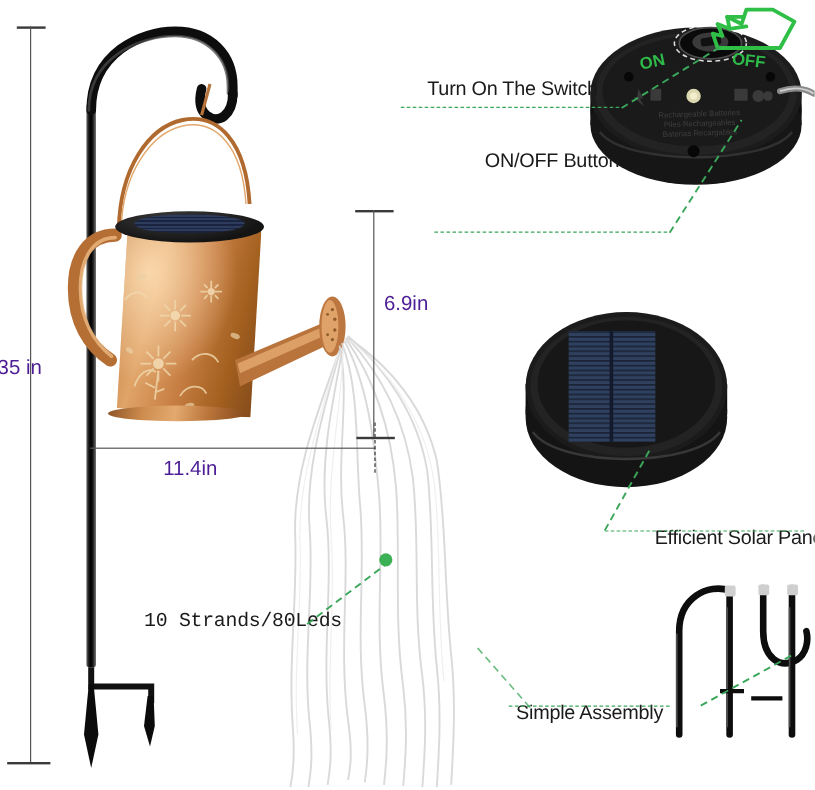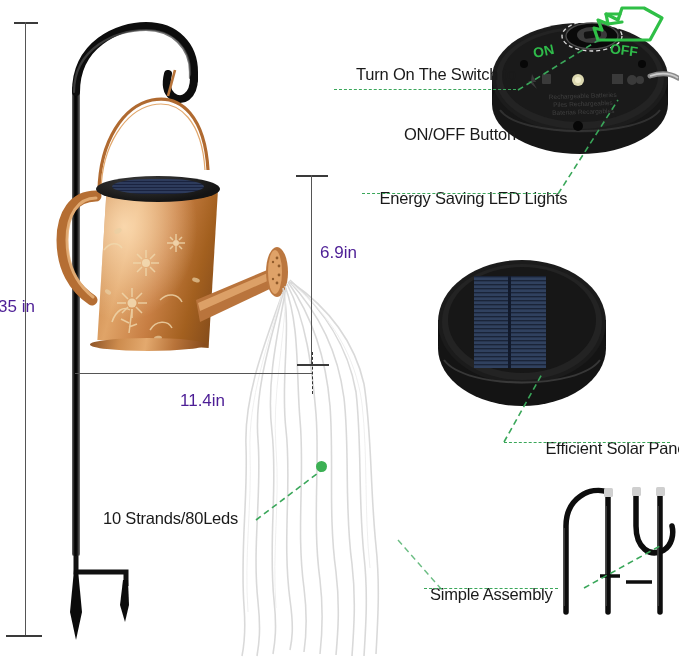--- a/index.html
+++ b/index.html
@@ -204,21 +204,21 @@
     </g>
   </svg>
 
   <div class="dim-tick-h" style="left:14px;top:22px;width:24px;"></div>
   <div class="dim-v" style="left:25px;top:22px;height:613px;"></div>
   <div class="dim-tick-h" style="left:6px;top:635px;width:36px;"></div>
   <div class="dimlabel" style="left:-2px;top:297px;">35 in</div>
 
   <div class="dim-h" style="left:75px;top:373px;width:238px;"></div>
   <div class="dim-dash-v" style="left:312px;top:352px;height:42px;"></div>
-  <div class="dimlabel" style="left:136px;top:391px;margin-left:44px;">11.4in</div>
+  <div class="dimlabel" style="left:136px;top:381px;">11.4in</div>
 
   <div class="dim-tick-h" style="left:296px;top:175px;width:32px;"></div>
   <div class="dim-v" style="left:311px;top:175px;height:189px;"></div>
   <div class="dim-tick-h" style="left:297px;top:364px;width:32px;"></div>
   <div class="dimlabel" style="left:320px;top:243px;">6.9in</div>
 
   <div class="abs" style="left:480px;top:14px;width:200px;height:145px;">
     <svg width="200" height="145">
 
       <ellipse cx="100" cy="78" rx="88" ry="56" fill="#0e0e0e"></ellipse>
@@ -332,37 +332,34 @@
 
   <div class="anno right" style="left:316px;top:24px;width:200px;">
     <div>Turn On The Switch to</div>
     <div>ON/OFF Button</div>
   </div>
   <div class="greenline" style="left:334px;top:89px;width:182px;"></div>
   <svg class="abs" style="left:500px;top:34px;" width="110" height="62">
     <path d="M18,56 L102,4" fill="none" stroke="#3aa75a" stroke-width="1.6" stroke-dasharray="6 4"></path>
   </svg>
 
-  <div class="anno" style="left:362px;top:168px;">
-    <span>Energy Saving LED Lights</span>
-  </div>
   <div class="greenline" style="left:362px;top:193px;width:194px;"></div>
   <svg class="abs" style="left:548px;top:96px;" width="80" height="100">
     <path d="M10,98 L70,4" fill="none" stroke="#3aa75a" stroke-width="1.6" stroke-dasharray="6 4"></path>
   </svg>
 
   <div class="anno" style="left:528px;top:418px;">
     <span>Efficient Solar Panel</span>
   </div>
   <div class="greenline" style="left:504px;top:442px;width:166px;"></div>
   <svg class="abs" style="left:496px;top:370px;" width="52" height="76">
     <path d="M8,72 L46,4" fill="none" stroke="#3aa75a" stroke-width="1.6" stroke-dasharray="6 4"></path>
   </svg>
 
-  <div class="anno" style="left:103px;top:468px;">
+  <div class="anno" style="left:120px;top:468px;font-family:Liberation Mono, monospace;">
     <div>10 Strands/80Leds</div>
   </div>
   <svg class="abs" style="left:252px;top:462px;" width="90" height="62">
     <path d="M4,58 L70,8" fill="none" stroke="#3aa75a" stroke-width="1.6" stroke-dasharray="6 4"></path>
   </svg>
   <div class="greendot" style="left:316px;top:461px;"></div>
 
   <div class="anno" style="left:430px;top:544px;">
     <div>Simple Assembly</div>
   </div>

